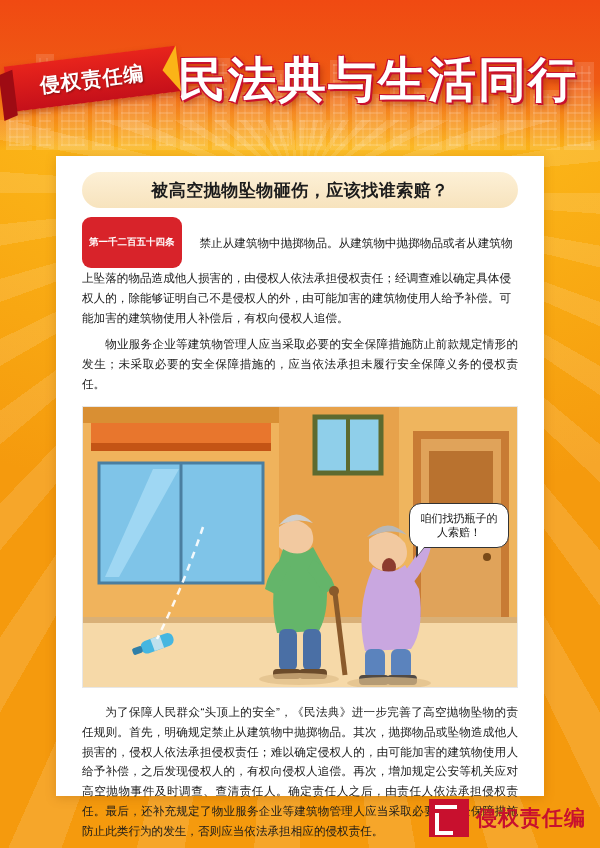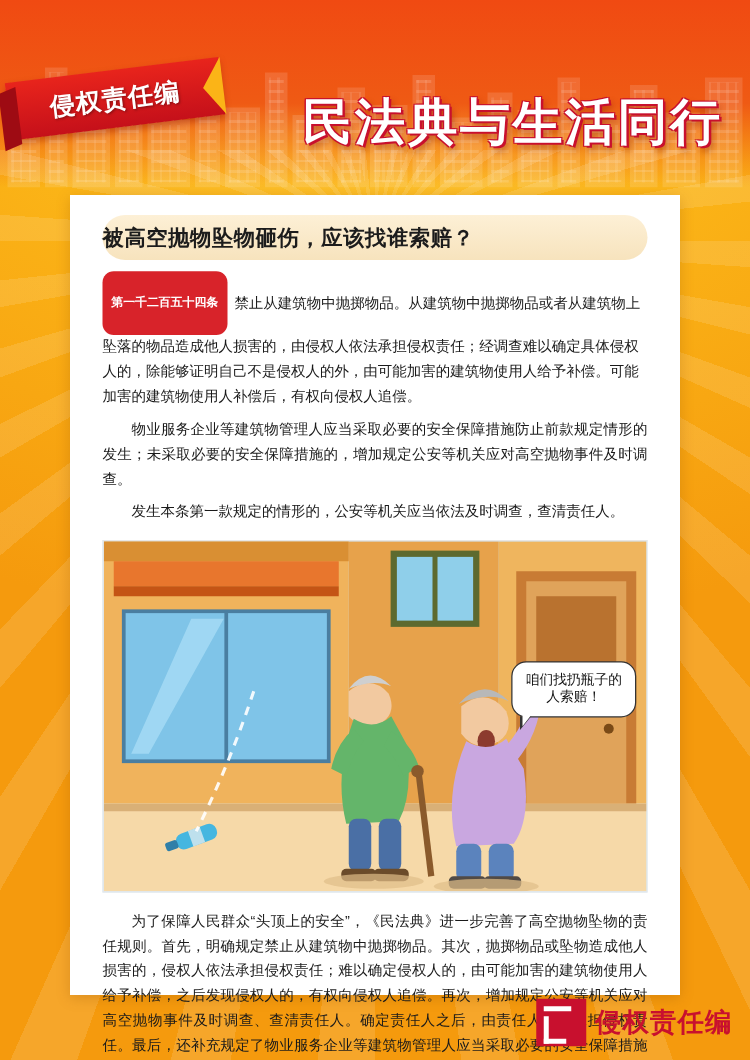--- a/index.html
+++ b/index.html
@@ -38,22 +38,22 @@
       repeating-linear-gradient(90deg, rgba(255,255,255,.18) 0 2px, transparent 2px 7px);
     opacity:.55;
   }
   .topglow{
     position:absolute;left:0;right:0;top:0;height:170px;
     background:radial-gradient(ellipse 60% 100% at 50% 0%, rgba(255,230,120,.85) 0%, rgba(255,190,40,0) 70%);
   }
   
   .header{position:absolute;left:0;right:0;top:44px;height:110px;}
   .main-title{
-    position:absolute;right:22px;top:26px;
-    font-size:40px;font-weight:bold;letter-spacing:2px;
+    position:absolute;right:22px;top:4px;
+    font-size:48px;font-weight:bold;letter-spacing:2px;
     color:#fff;
     text-shadow:
       2px 2px 0 #c8102e, -1px -1px 0 #c8102e, 1px -1px 0 #c8102e, -1px 1px 0 #c8102e,
       3px 4px 6px rgba(120,20,0,.45);
     font-family:"DejaVu Sans","Liberation Sans",sans-serif;
   }
   .sub-title{
     position:absolute;right:30px;top:62px;
     font-size:25px;font-weight:bold;letter-spacing:2px;
     color:#fff4d0;
@@ -82,41 +82,41 @@
   }
   
   .card{
     position:absolute;left:56px;top:156px;width:488px;height:640px;
     background:#ffffff;
     box-shadow:0 2px 10px rgba(140,70,0,.25);
   }
   .q-banner{
     margin:16px 26px 0 26px;height:36px;border-radius:18px;
     background:linear-gradient(180deg,#fdf0d6 0%,#f7e3bd 100%);
-    display:flex;align-items:center;justify-content:flex-start;
+    display:flex;align-items:center;justify-content:center;
   }
   .q-banner span{
     font-size:17px;font-weight:bold;color:#1c1c1c;letter-spacing:.5px;
   }
   .law-name{
     margin:13px 0 0 26px;font-size:12.5px;font-weight:bold;color:#1b3b8f;
   }
   .article-row{margin:9px 26px 0 26px;}
   .art-badge{
     display:inline-block;vertical-align:middle;
     background:#d8232a;color:#fff;font-size:9.5px;font-weight:bold;
     padding:19px 7px;border-radius:9px;margin-right:6px;white-space:nowrap;
   }
   .para{
     margin:6px 26px 0 26px;font-size:11.6px;line-height:1.72;color:#1a1a1a;
     text-align:justify;text-indent:0;
   }
   .para.indent{text-indent:2em;}
   .inline-para{
-    display:inline;font-size:11.6px;line-height:1.72;color:#1a1a1a;
+    display:inline;font-size:11.6px;line-height:1.72;color:#1a1a1a;margin-left:12px;
   }
   
   .illu{
     margin:12px 26px 0 26px;height:280px;position:relative;overflow:hidden;
     border:1px solid #e7e7e7;background:#cfe6f5;
   }
   .bubble{
     position:absolute;right:8px;top:96px;width:100px;min-height:44px;
     background:#fff;border:1.6px solid #333;border-radius:12px;
     font-size:11px;line-height:1.35;color:#111;text-align:center;
@@ -188,22 +188,21 @@
 
     <div class="q-banner">
       <span>被高空抛物坠物砸伤，应该找谁索赔？</span>
     </div>
 
 
     <div class="article-row">
       <span class="art-badge">第一千二百五十四条</span><span class="inline-para">禁止从建筑物中抛掷物品。从建筑物中抛掷物品或者从建筑物上坠落的物品造成他人损害的，由侵权人依法承担侵权责任；经调查难以确定具体侵权人的，除能够证明自己不是侵权人的外，由可能加害的建筑物使用人给予补偿。可能加害的建筑物使用人补偿后，有权向侵权人追偿。</span>
     </div>
 
-    <div class="para indent">物业服务企业等建筑物管理人应当采取必要的安全保障措施防止前款规定情形的发生；未采取必要的安全保障措施的，增加规定公安等机关应对高空抛物事件及时调查。</div>
-    <div class="para indent">发生本条第一款规定的情形的，公安等机关应当依法及时调查，查清责任人。</div>
+    <div class="para indent">物业服务企业等建筑物管理人应当采取必要的安全保障措施防止前款规定情形的发生；未采取必要的安全保障措施的，应当依法承担未履行安全保障义务的侵权责任。</div>
 
     <div class="illu">
       <svg width="436" height="280" viewBox="0 0 436 280">
 
         <rect x="0" y="0" width="436" height="280" fill="#cfe7f6"></rect>
 
         <rect x="0" y="0" width="196" height="210" fill="#f0b35c"></rect>
         <rect x="0" y="0" width="196" height="16" fill="#d98f33"></rect>
 
         <rect x="8" y="16" width="180" height="20" fill="#e8762d"></rect>

